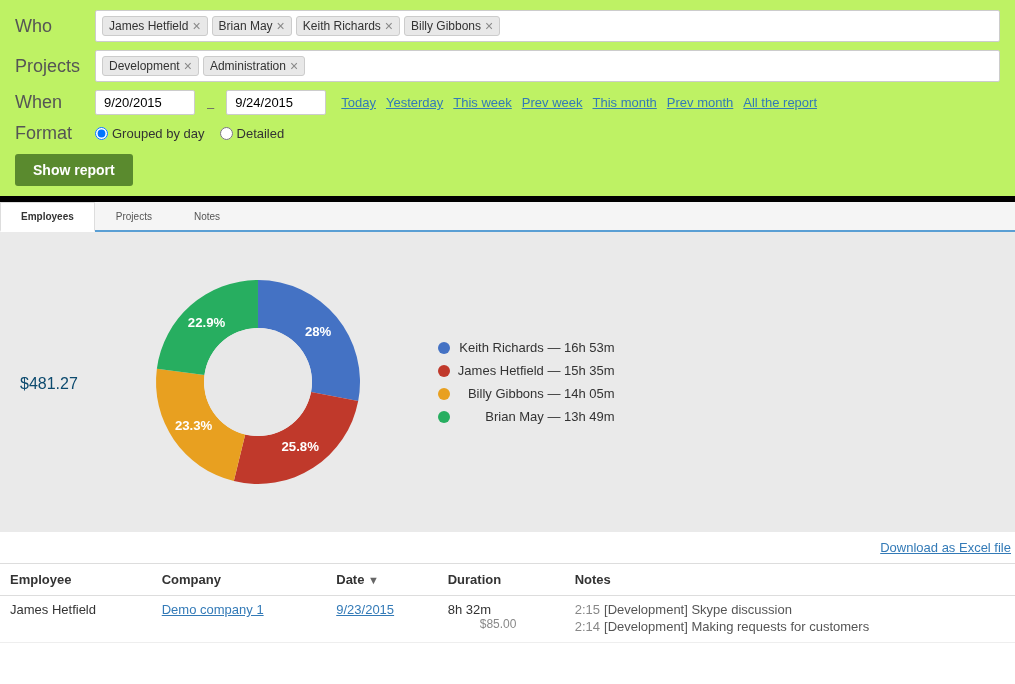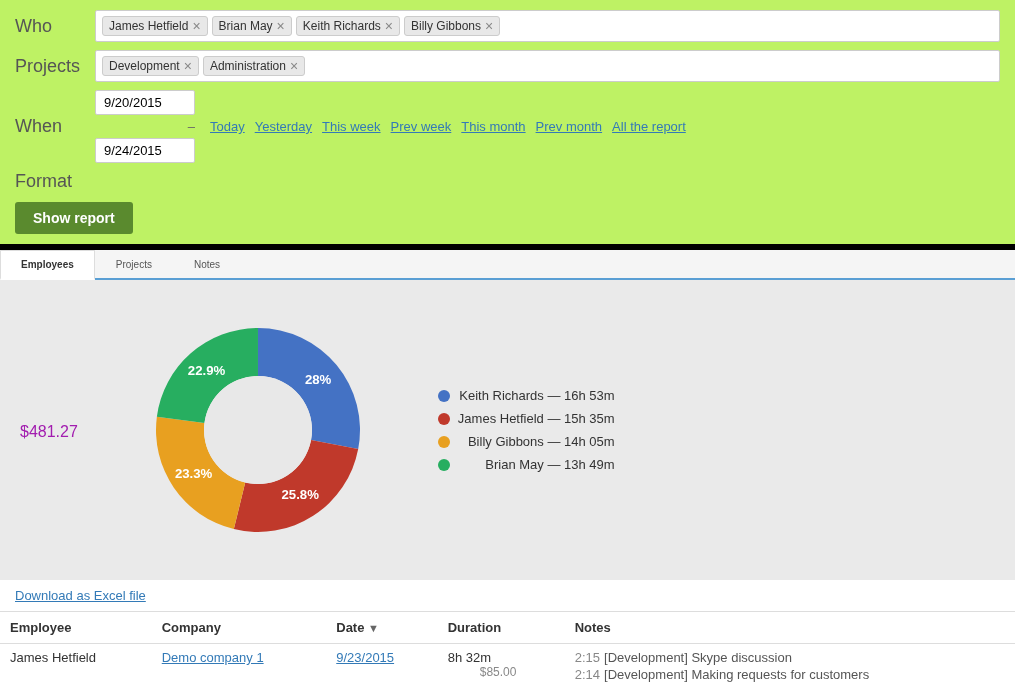--- a/index.html
+++ b/index.html
@@ -6,49 +6,49 @@
     body { font-family: Arial, sans-serif; font-size: 13px; color: #333; background: #fff; }
 
     .filter-section { padding: 10px 15px; background: #bef264; border-bottom: 6px solid #000000; }
     .filter-row { display: flex; align-items: center; margin-bottom: 8px; }
     .filter-label { width: 80px; font-size: 18px; color: #555; font-weight: normal; }
     .filter-box { flex: 1; border: 1px solid #ccc; background: #fff; padding: 4px 6px; min-height: 32px; display: flex; flex-wrap: wrap; gap: 4px; align-items: center; border-radius: 2px; }
     .tag { background: #e8e8e8; border: 1px solid #ccc; border-radius: 3px; padding: 2px 6px; font-size: 12px; display: flex; align-items: center; gap: 4px; }
     .tag-remove { cursor: pointer; color: #888; font-size: 14px; line-height: 1; }
 
     .when-row { display: flex; align-items: center; margin-bottom: 8px; }
-    .date-inputs { display: flex; align-items: flex-end; gap: 4px; margin-right: 15px; flex-direction: column; }
+    .date-inputs { display: flex; align-items: flex-end; gap: 12px; margin-right: 15px; }
     .date-input { border: 1px solid #ccc; padding: 4px 8px; font-size: 13px; border-radius: 2px; width: 100px; }
     .date-sep { color: #666; }
     .date-links { display: flex; gap: 10px; }
     .date-link { color: #337ab7; text-decoration: underline; cursor: pointer; font-size: 13px; }
 
     .format-row { display: flex; align-items: center; margin-bottom: 10px; }
     .radio-group { display: flex; gap: 15px; align-items: center; }
     .radio-label { display: flex; align-items: center; gap: 4px; cursor: pointer; font-size: 13px; }
 
     .show-report-btn { background: #5a8a2e; color: #fff; border: none; padding: 8px 18px; font-size: 14px; border-radius: 3px; cursor: pointer; font-weight: bold; }
 
     .tabs { display: flex; border-bottom: 2px solid #5a9fd4; background: #f5f5f5; padding-left: 0; }
     .tab { padding: 8px 20px; cursor: pointer; font-size: 10px; border: 1px solid transparent; border-bottom: none; color: #555; }
     .tab.active { background: #fff; border-color: #ddd; border-bottom: 2px solid #fff; margin-bottom: -2px; color: #333; font-weight: bold; }
 
     .chart-section { background: #eaeaea; padding: 20px; display: flex; align-items: center; gap: 40px; min-height: 300px; }
     .chart-total { margin-right: 20px; }
     .chart-total-time { font-size: 32px; font-weight: bold; color: #333; }
-    .chart-total-money { font-size: 16px; color: #a21caf; margin-top: 4px; }
+    .chart-total-money { font-size: 16px; color: #0c4a6e; margin-top: 4px; }
 
     .donut-container { position: relative; width: 240px; height: 240px; }
     .donut-container svg { width: 240px; height: 240px; }
 
     .legend { display: flex; flex-direction: column; gap: 8px; margin-left: 20px; }
     .legend-item { display: flex; align-items: center; gap: 8px; font-size: 13px; justify-content: space-between; }
     .legend-dot { width: 12px; height: 12px; border-radius: 50%; flex-shrink: 0; }
 
-    .download-section { background: #fff; padding: 8px 15px; text-align: left; border-bottom: 1px solid #ddd; }
+    .download-section { background: #fff; padding: 8px 4px; text-align: right; border-bottom: 1px solid #ddd; }
     .download-link { color: #337ab7; text-decoration: underline; cursor: pointer; font-size: 13px; }
 
     .table-section { background: #fff; }
     table { width: 100%; border-collapse: collapse; }
     th { text-align: left; padding: 8px 10px; font-size: 13px; color: #333; border-bottom: 1px solid #ddd; font-weight: bold; }
     td { padding: 6px 10px; font-size: 13px; border-bottom: 1px solid #eee; vertical-align: top; }
     .sort-icon { color: #666; font-size: 11px; }
     .link-cell { color: #337ab7; text-decoration: underline; cursor: pointer; }
     .notes-col { color: #333; }
     .duration-sub { color: #888; font-size: 12px; margin-left: 32px; }
@@ -110,20 +110,30 @@
         <span class="date-link">This week</span>
         <span class="date-link">Prev week</span>
         <span class="date-link">This month</span>
         <span class="date-link">Prev month</span>
         <span class="date-link">All the report</span>
       </div>
   </div>
   
   <div class="format-row">
     <div class="filter-label">Format</div>
+    <div class="radio-group">
+      <label class="radio-label">
+        <input type="radio" name="format" value="grouped" checked="" style="">
+        <span>Grouped by day</span>
+      </label>
+      <label class="radio-label">
+        <input type="radio" name="format" value="detailed" style="">
+        <span>Detailed</span>
+      </label>
+    </div>
   </div>
   
   <button class="show-report-btn">Show report</button>
 </div>
 
 <div class="tabs" id="tabs-bar">
     <div class="tab active">Employees</div>
     <div class="tab">Projects</div>
     <div class="tab">Notes</div>
   </div>

